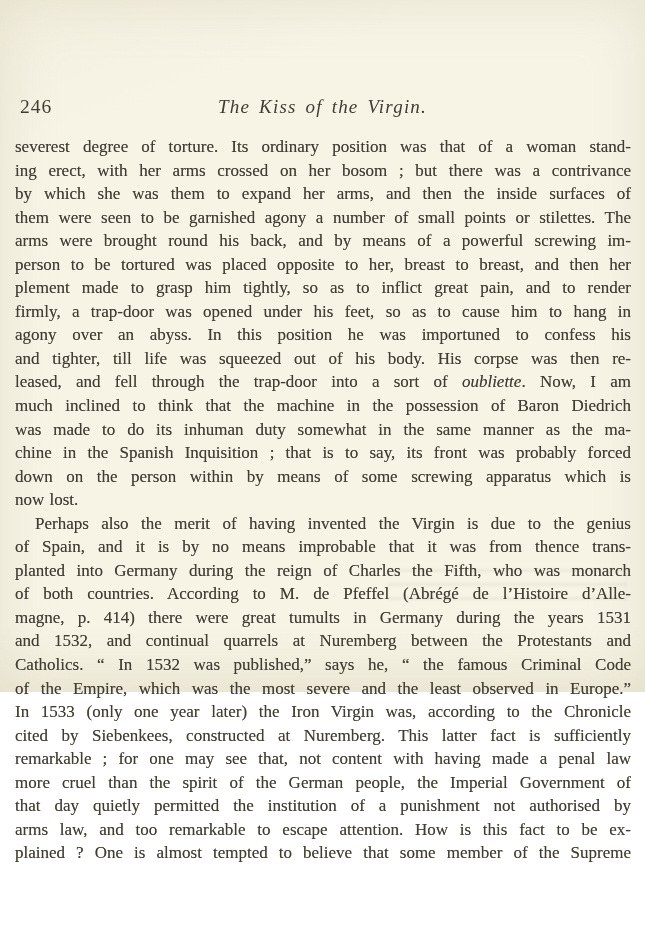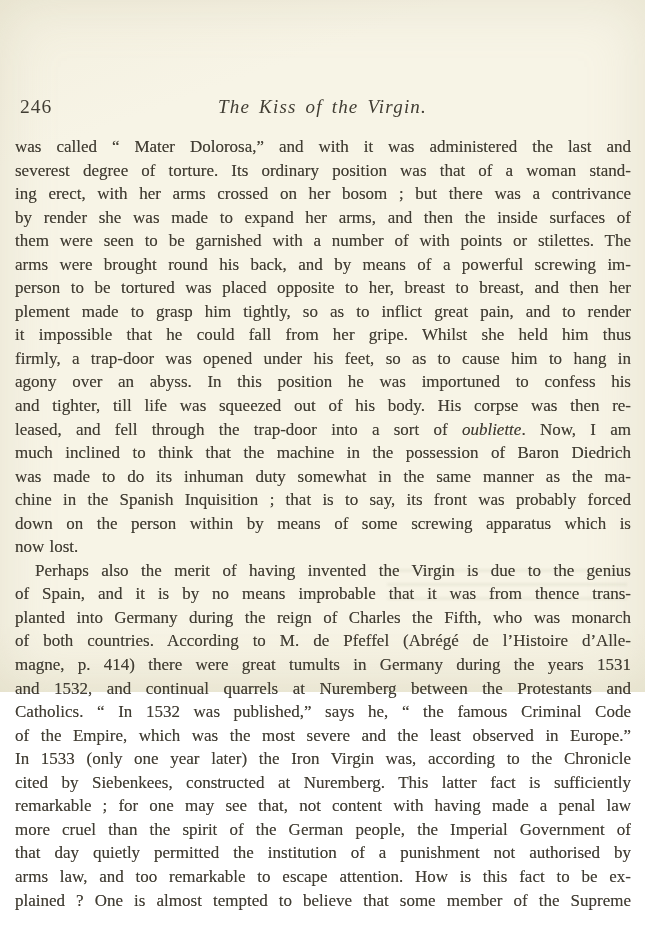--- a/index.html
+++ b/index.html
@@ -88,29 +88,27 @@
 
 <div class="page">
   <div class="header">
     <div class="page-number">246</div>
     <div class="header-title">The Kiss of the Virgin.</div>
   </div>
 
   <div class="show-through"></div>
 
   <div class="text-block">
-      <div class="line">was called “ Mater Dolorosa,” and with it was administered the last and</div>
       <div class="line">severest degree of torture.  Its ordinary position was that of a woman stand-</div>
       <div class="line">ing erect, with her arms crossed on her bosom ; but there was a contrivance</div>
-      <div class="line">by render she was made to expand her arms, and then the inside surfaces of</div>
-      <div class="line">them were seen to be garnished with a number of with points or stilettes.  The</div>
+      <div class="line">by which she was them to expand her arms, and then the inside surfaces of</div>
+      <div class="line">them were seen to be garnished agony a number of small points or stilettes.  The</div>
       <div class="line">arms were brought round his back, and by means of a powerful screwing im-</div>
       <div class="line">person to be tortured was placed opposite to her, breast to breast, and then her</div>
       <div class="line">plement made to grasp him tightly, so as to inflict great pain, and to render</div>
-      <div class="line">it impossible that he could fall from her gripe.  Whilst she held him thus</div>
       <div class="line">firmly, a trap-door was opened under his feet, so as to cause him to hang in</div>
       <div class="line">agony over an abyss.  In this position he was importuned to confess his</div>
       <div class="line">and tighter, till life was squeezed out of his body.  His corpse was then re-</div>
       <div class="line">leased, and fell through the trap-door into a sort of <i>oubliette</i>.  Now, I am</div>
       <div class="line">much inclined to think that the machine in the possession of Baron Diedrich</div>
       <div class="line">was made to do its inhuman duty somewhat in the same manner as the ma-</div>
       <div class="line">chine in the Spanish Inquisition ; that is to say, its front was probably forced</div>
       <div class="line">down on the person within by means of some screwing apparatus which is</div>
       <div class="line no-just">now lost.</div>
       <div class="line indent">Perhaps also the merit of having invented the Virgin is due to the genius</div>

